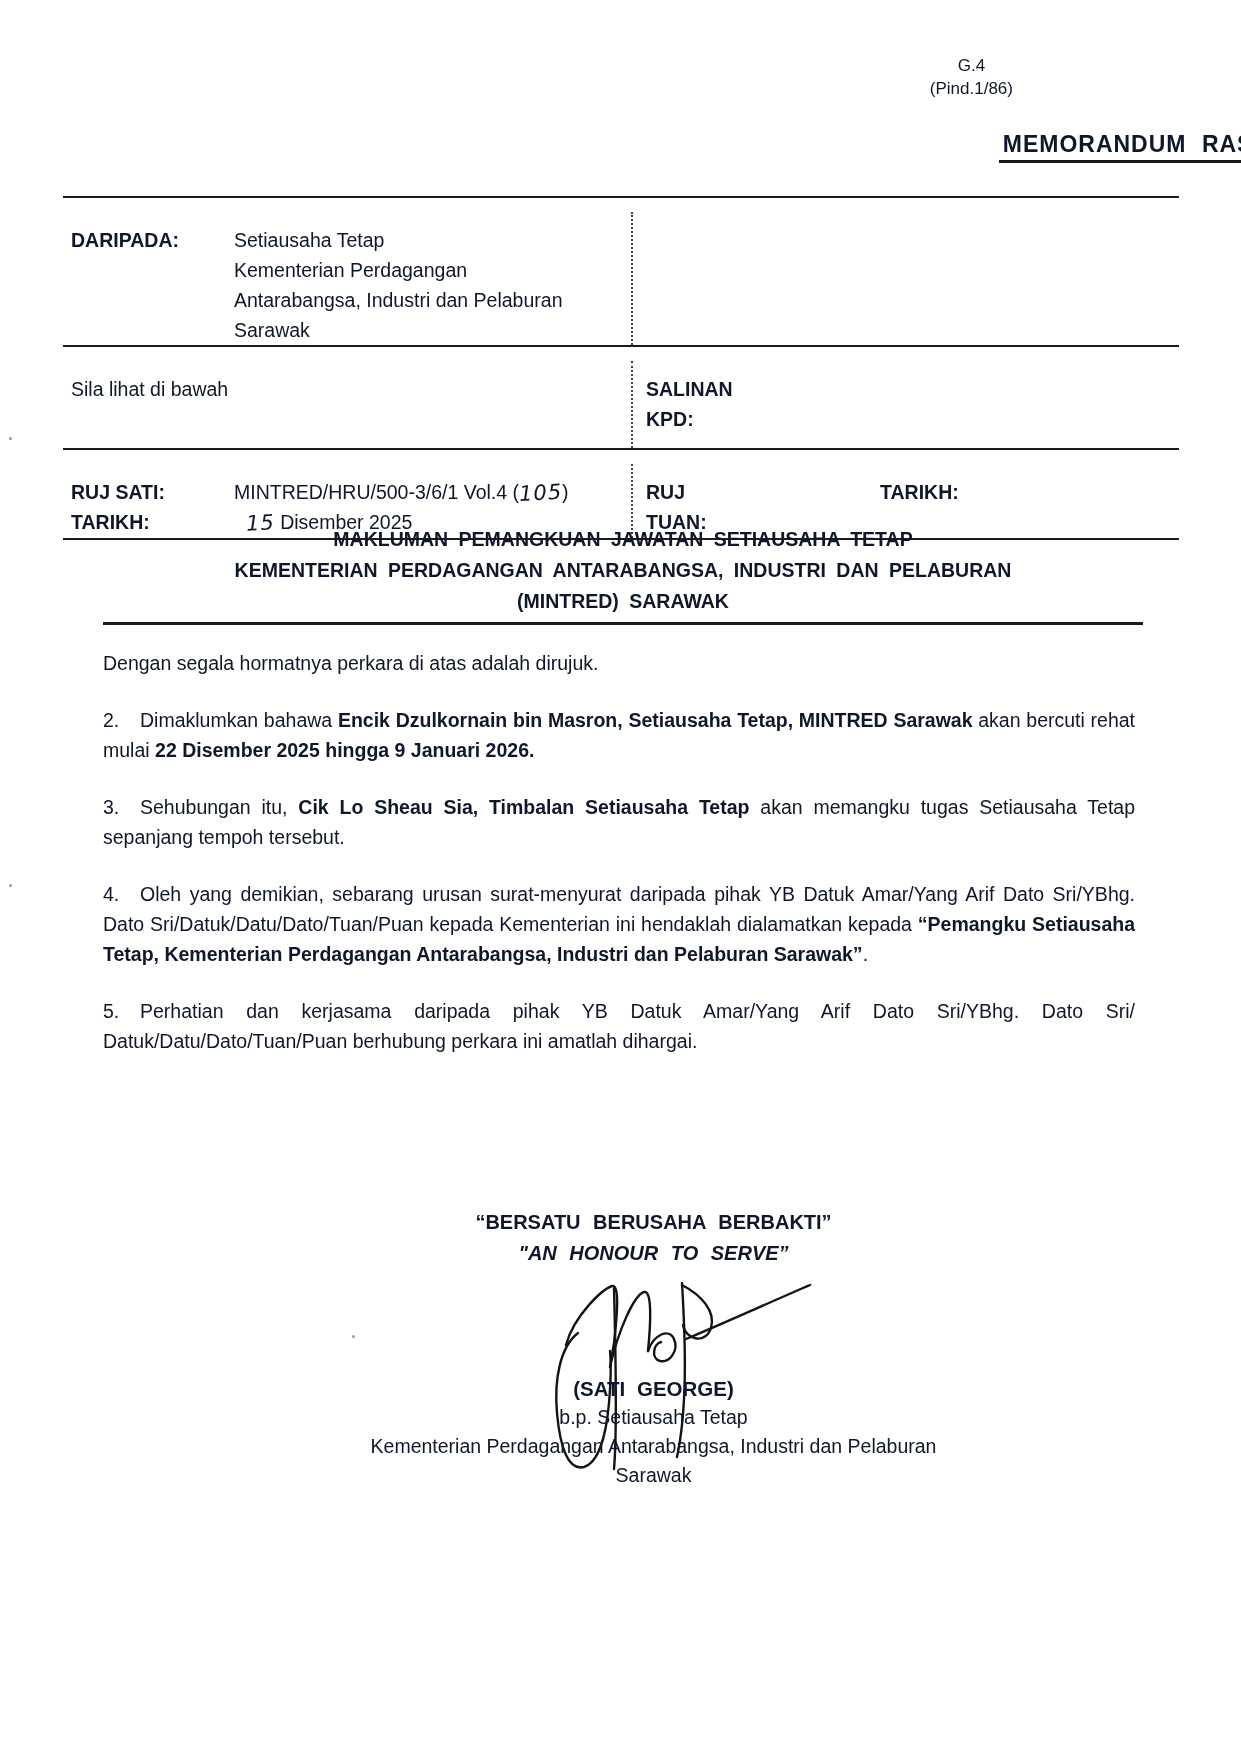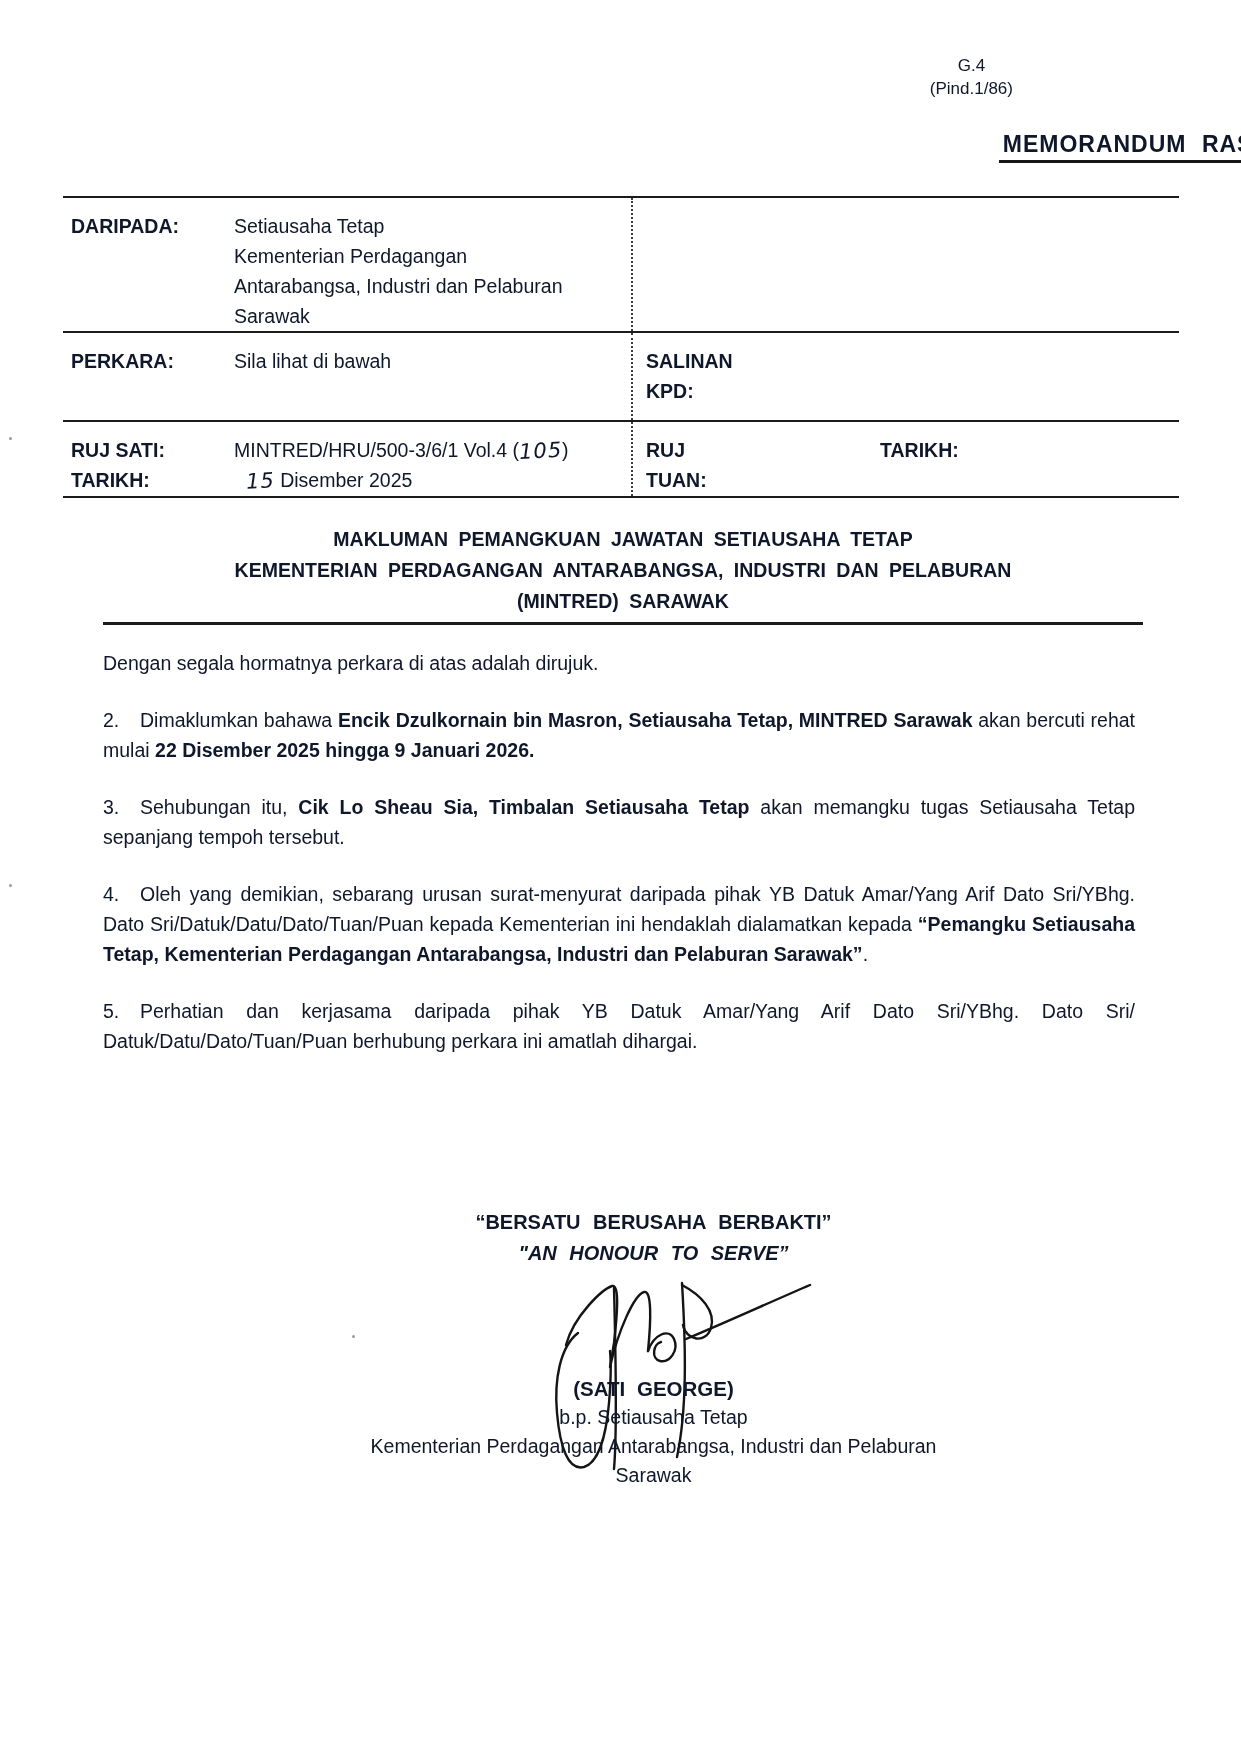--- a/index.html
+++ b/index.html
@@ -30,21 +30,21 @@
     padding:0 4px 2px 4px;
     word-spacing:8px;
   }
   
   .memo-table{
     position:absolute;left:63px;top:196px;width:1116px;
     border-top:2.5px solid #1b1b1b;
     border-bottom:2.5px solid #1b1b1b;
     font-size:19.5px;
   }
-  .t-row{display:flex;border-bottom:2px solid #1b1b1b;}
+  .t-row{display:flex;border-bottom:2px solid #1b1b1b;margin-top:14px;}
   .t-row:last-child{border-bottom:none;}
   .cell-l{
     width:570px;flex:0 0 570px;box-sizing:border-box;
     border-right:2px dotted #3c3c3c;
     padding:13px 6px 0 8px;
   }
   .cell-r{flex:1;box-sizing:border-box;padding:13px 6px 0 13px;position:relative;}
   .r1{min-height:120px;} .r2{min-height:87px;} .r3{min-height:74px;}
   .pair{display:flex;}
   .lbl{font-weight:bold;}
@@ -115,21 +115,20 @@
           <div>Setiausaha Tetap</div>
           <div>Kementerian Perdagangan</div>
           <div>Antarabangsa, Industri dan Pelaburan</div>
           <div>Sarawak</div>
         </div>
       </div>
     </div>
 
     <div class="t-row r2">
       <div class="cell-l pair">
-        <div class="lbl lbl-col">PERKARA:</div>
         <div class="val-col">Sila lihat di bawah</div>
       </div>
       <div class="cell-r">
         <div class="lbl" style="line-height:30px;">SALINAN</div>
         <div class="lbl" style="line-height:30px;">KPD:</div>
       </div>
     </div>
 
     <div class="t-row r3">
       <div class="cell-l pair">

